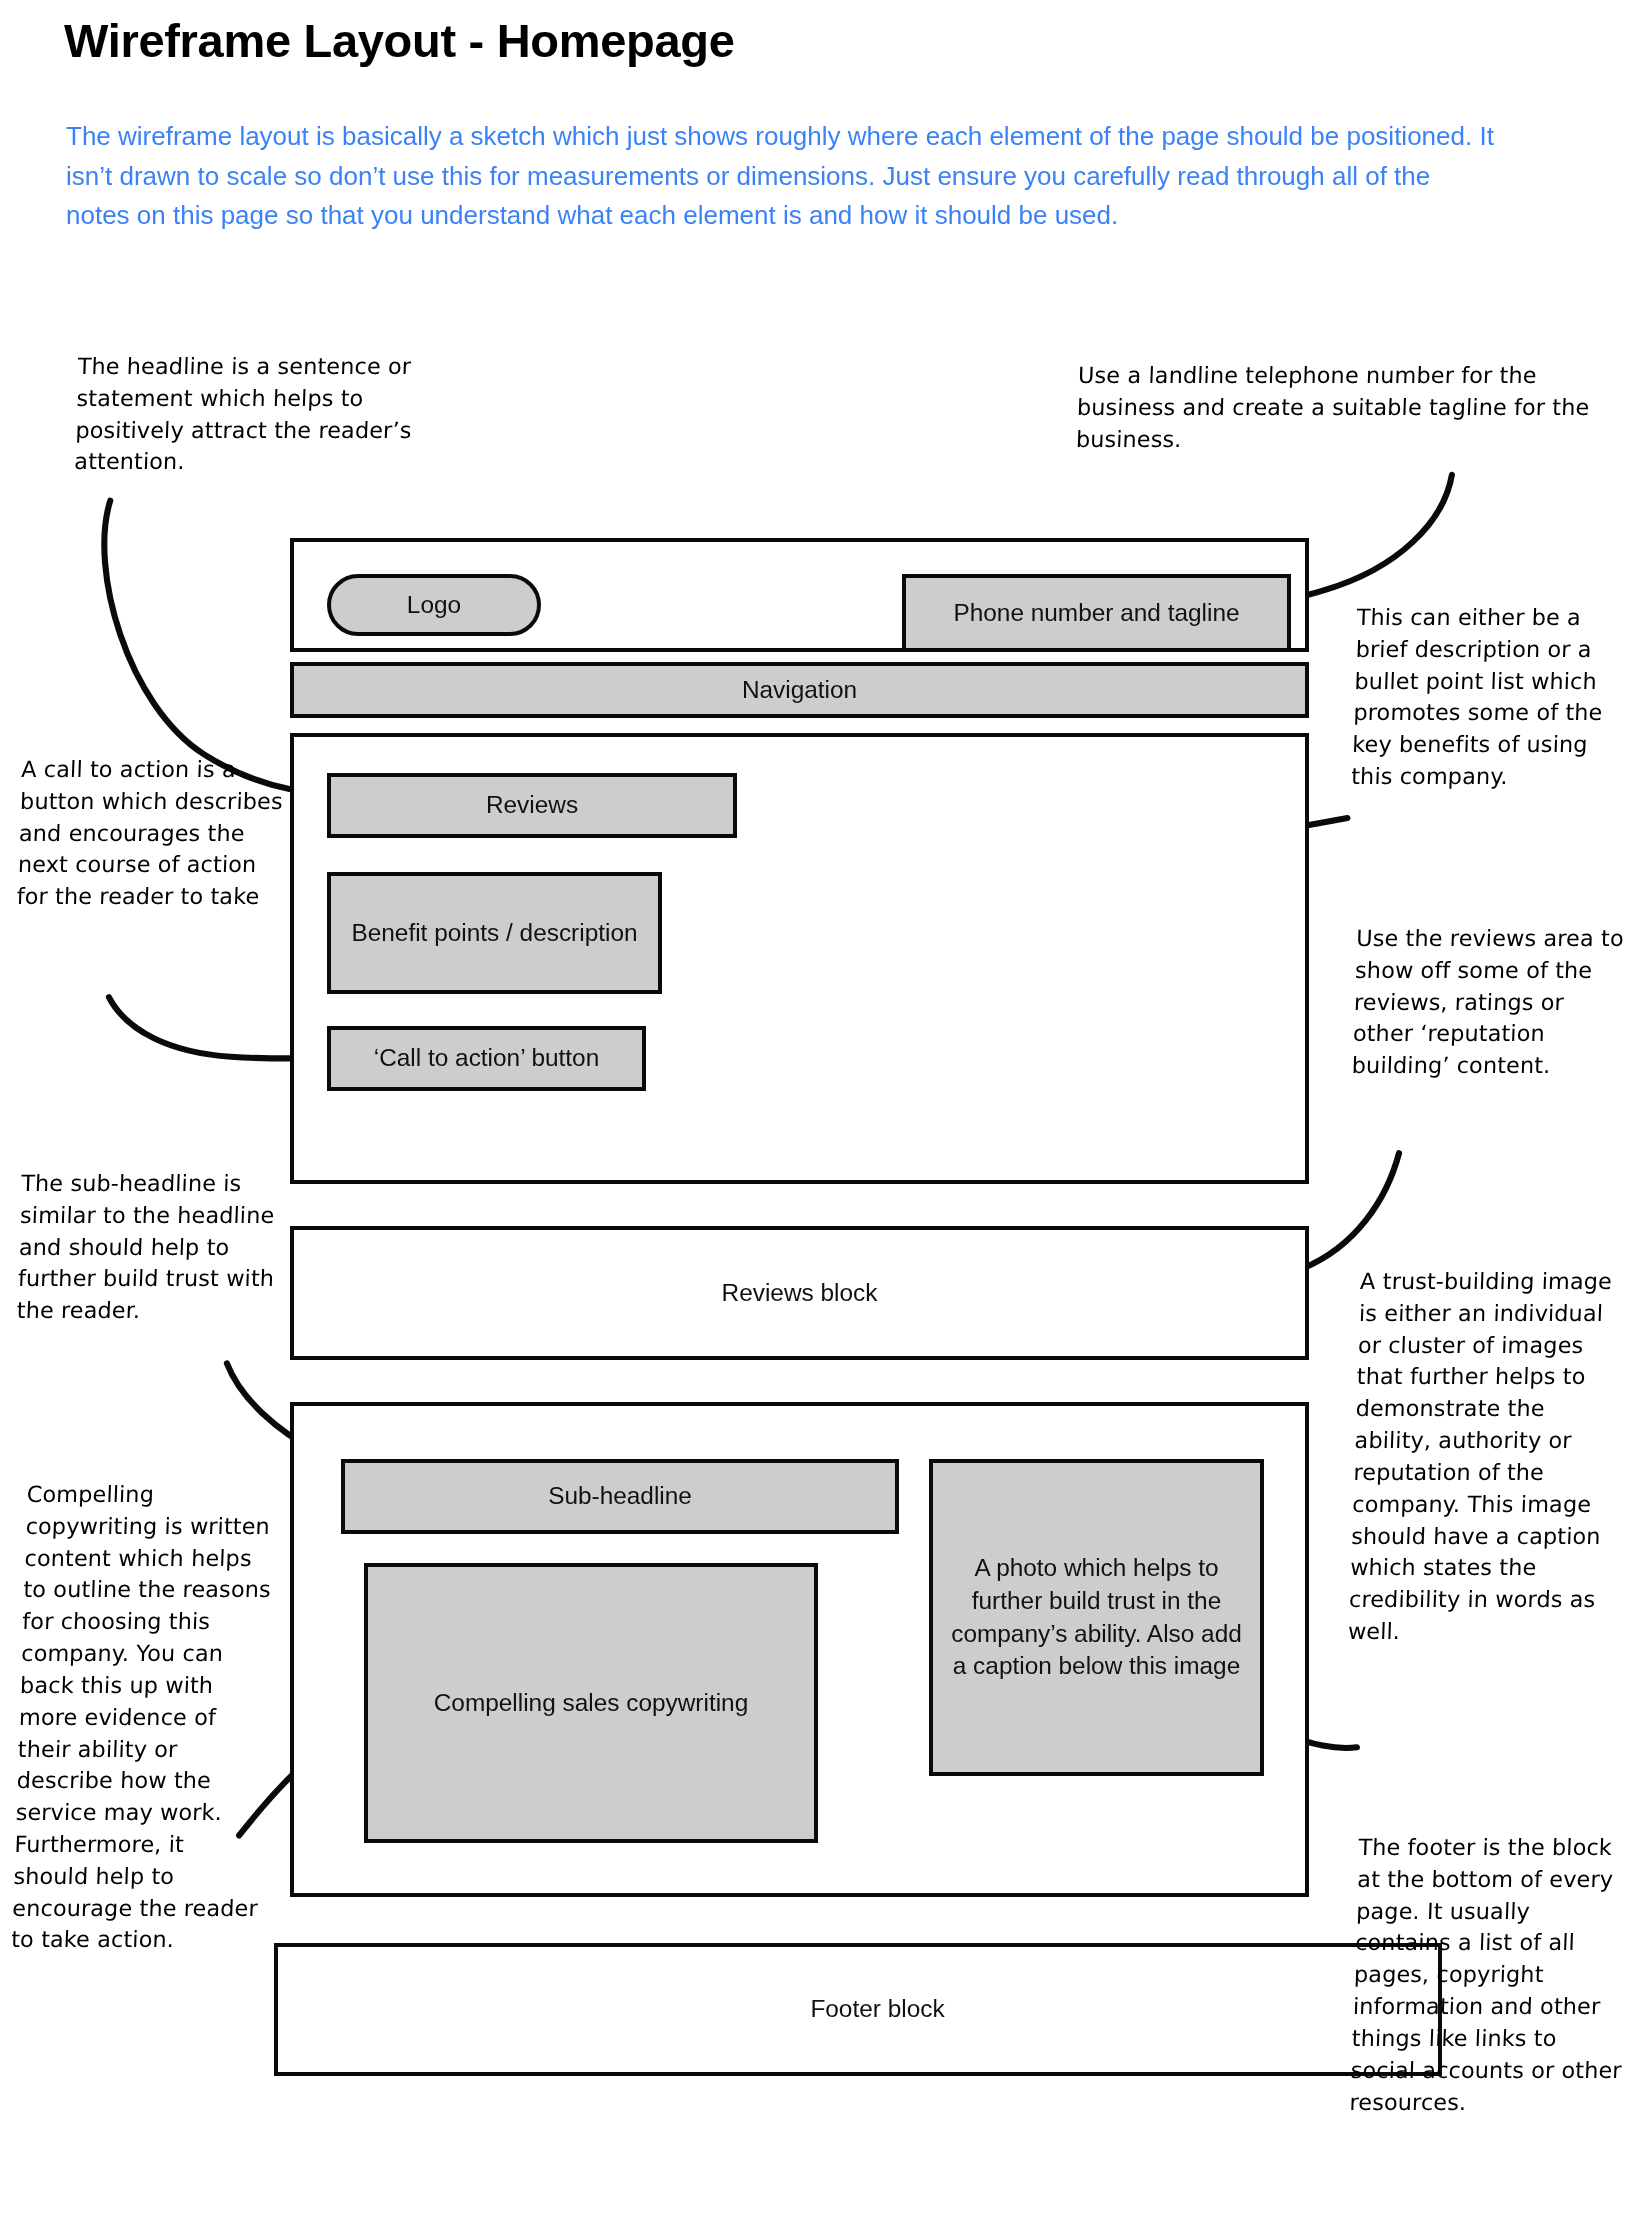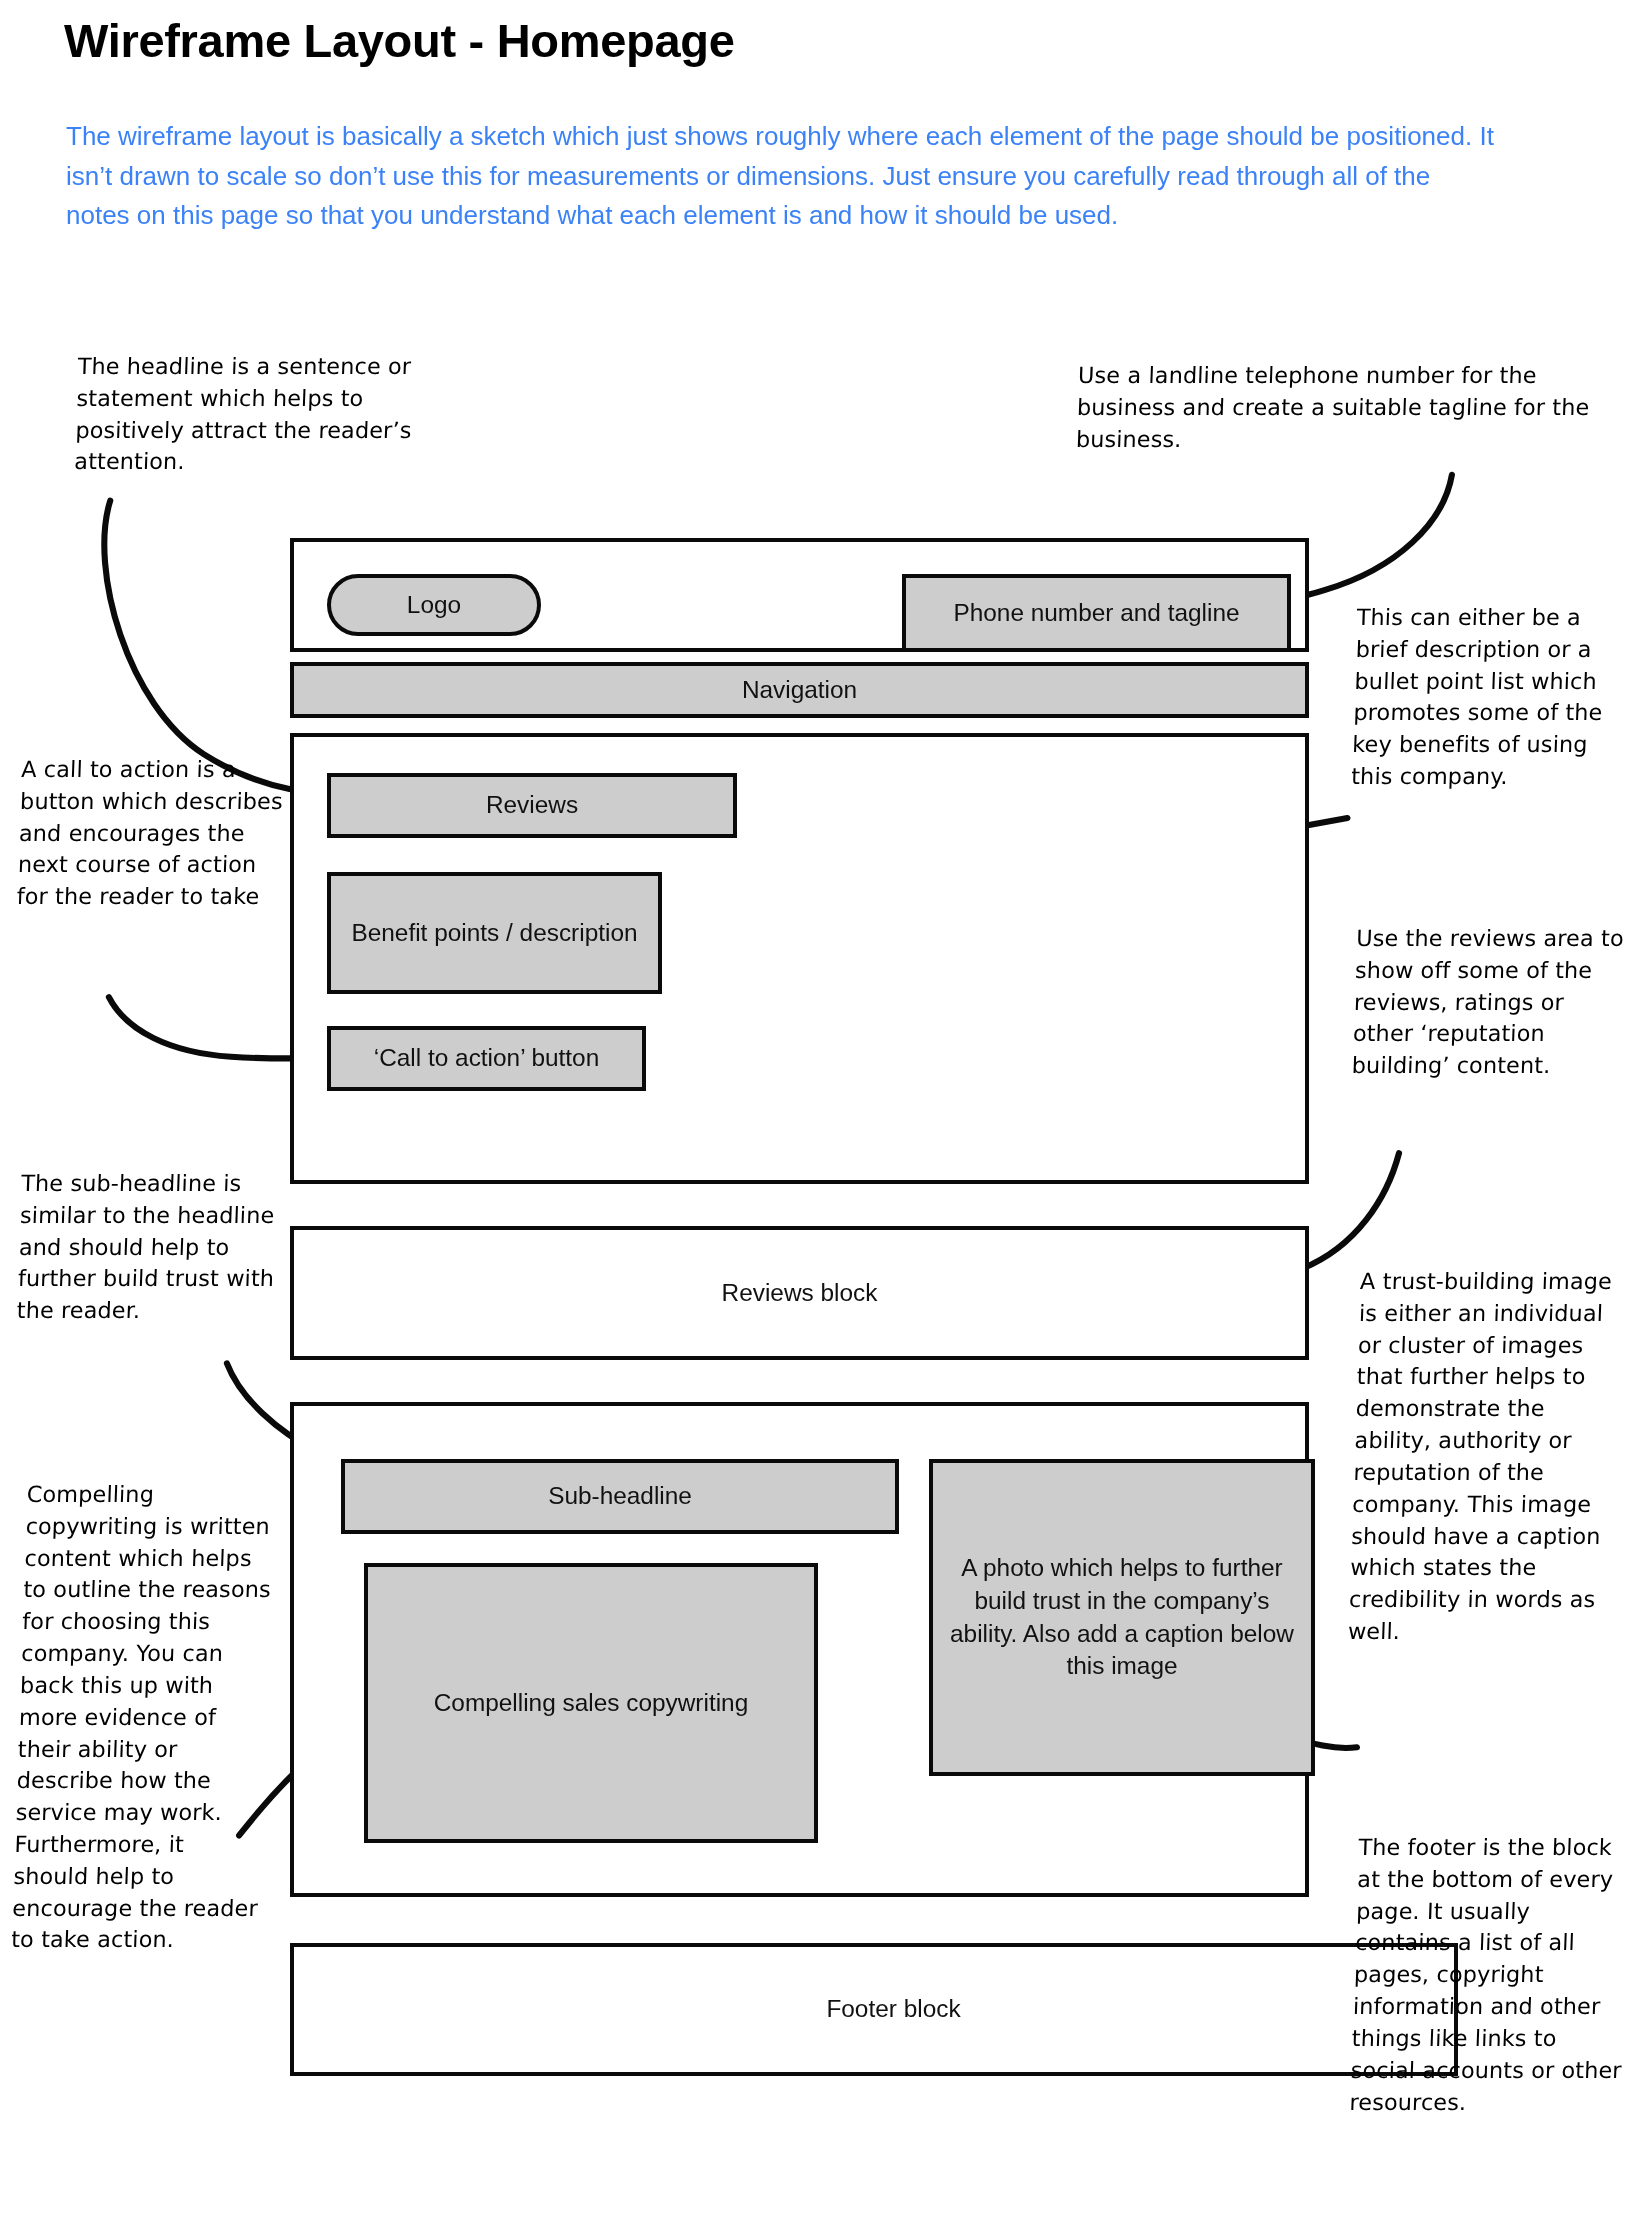--- a/index.html
+++ b/index.html
@@ -42,22 +42,22 @@
   #wf-phone-box    {left:902px;top:574px;  width:389px;  height:78px;}
   #wf-nav-bar      {left:290px; top:662px;  width:1019px; height:56px;}
   #wf-hero-box     {left:290px; top:733px; width:1019px; height:451px;}
   #wf-headline-box {left:327px; top:773px; width:410px;  height:65px;}
   #wf-benefit-box  {left:327px; top:872px; width:335px;  height:122px;}
   #wf-cta-box      {left:327px; top:1026px; width:319px;  height:65px;}
   #wf-reviews-box  {left:290px; top:1210px; width:1019px; height:134px;}
   #wf-content-box  {left:290px; top:1402px; width:1019px; height:495px;}
   #wf-subhead-box  {left:341px; top:1459px; width:558px;  height:75px;}
   #wf-copy-box     {left:341px; top:1563px; width:454px;  height:280px;margin-left:23px;}
-  #wf-photo-box    {left:929px;top:1459px; width:386px;  height:317px;}
-  #wf-footer-box   {left:290px; top:1927px; width:1168px; height:133px;padding-left:39px;}
+  #wf-photo-box    {left:929px;top:1459px; width:335px;  height:317px;}
+  #wf-footer-box   {left:274px; top:1927px; width:1168px; height:133px;padding-left:39px;}
 
   #wf-reviews-box .wf-label,
   #wf-footer-box  .wf-label{font-size:24.4px;}
   #wf-reviews-box,#wf-footer-box{display:flex;align-items:center;justify-content:center;margin-top:16px;}
 
   
   .note{
     font-family:"DejaVu Sans", sans-serif;
     font-size:22.4px; line-height:1.42; color:#000000;
     letter-spacing:0.1px;

